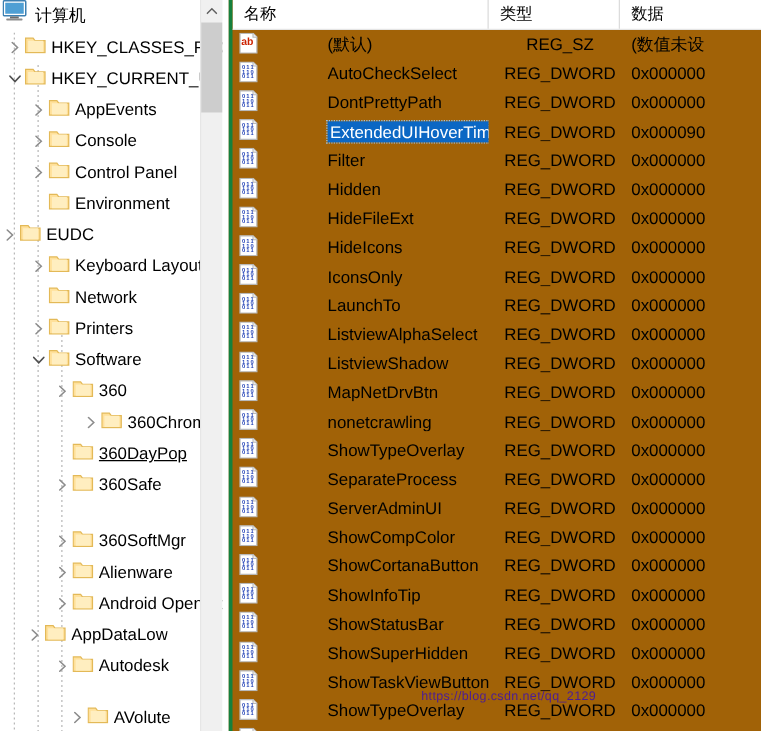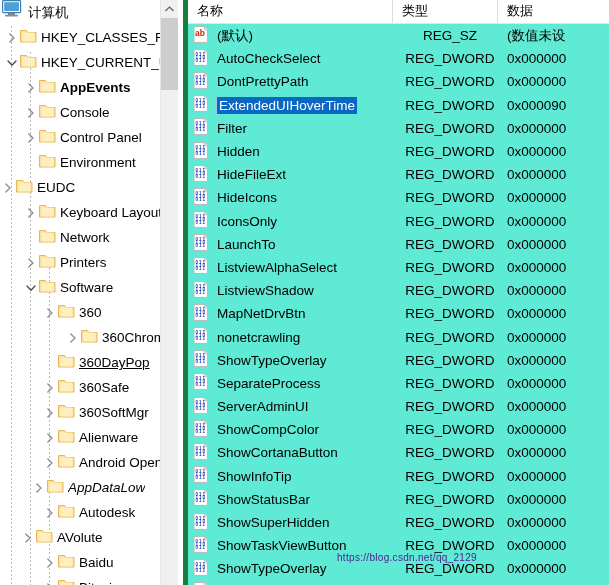--- a/index.html
+++ b/index.html
@@ -51,39 +51,39 @@
   }
   #tree-sb .sbthumb{
     position:absolute;top:18px;left:0;width:17px;height:72px;background:#cdcdcd;
   }
 
   
   #splitter{flex:0 0 4px;width:4px;height:585px;background:#ffffff;
     border-left:1px solid #ffffff;}
 
   
-  #list-pane{position:relative;flex:1 1 auto;height:585px;background:#5eead4;overflow:hidden;
-    border-left:5px solid #15803d;}
+  #list-pane{position:relative;flex:1 1 auto;height:585px;background:#a16207;overflow:hidden;
+    border-left:3px solid #15803d;}
   #list-header{
     position:relative;height:23px;background:#ffffff;
     border-bottom:1px solid #e5e5e5;display:flex;align-items:flex-end;
   }
   #list-header .hcell{
     position:relative;height:23px;line-height:21px;
     font-size:13px;color:#000;padding-left:9px;box-sizing:border-box;
     border-right:1px solid #dcdcdc;
   }
   #list-header .hcell:last-child{border-right:none;}
   .col-name{width:205px;flex:0 0 205px;}
   .col-type{width:105px;flex:0 0 105px;}
   .col-data{width:110px;flex:0 0 110px;}
 
   #list-rows{position:relative;}
   .lrow{height:23.2px;display:flex;align-items:center;white-space:nowrap;font-size:13.5px;}
-  .lrow .c-name{width:205px;flex:0 0 205px;display:flex;align-items:center;overflow:hidden;padding-left:5px;box-sizing:border-box;}
+  .lrow .c-name{width:205px;flex:0 0 205px;display:flex;align-items:center;overflow:hidden;padding-left:5px;box-sizing:border-box;gap:47px;}
   .lrow .c-type{width:105px;flex:0 0 105px;padding-left:9px;box-sizing:border-box;overflow:hidden;text-align:center;}
   .lrow .c-data{width:120px;flex:0 0 120px;padding-left:9px;box-sizing:border-box;overflow:hidden;}
   .lrow .vicon{flex:0 0 20px;width:20px;height:20px;position:relative;margin-right:4px;}
   .lrow .vname{overflow:hidden;}
   .lrow.selected .vname{
     background:#0b67c4;color:#ffffff;padding:1px 2px 1px 2px;
     outline:1px dotted #9cc4e8;outline-offset:0px;
   }
 
   
@@ -134,21 +134,21 @@
             </svg>
           </span>
           <span class="ficon">
             <svg width="17" height="14" viewBox="0 0 17 14">
               <path d="M0.5 1.5 h6 l1.5 2 h8 v9.5 h-15.5 z" fill="#ffe09a" stroke="#e3b957" stroke-width="1"></path>
               <path d="M2.5 3.5 h12 v9 h-12 z" fill="#ffeec0" stroke="none"></path>
             </svg>
           </span>
           <span class="tlabel">HKEY_CURRENT_USER</span>
         </div>
-        <div class="tnode" style="padding-left: 23px; font-weight: bold;">
+        <div class="tnode" style="padding-left: 23px;">
           <span class="exp">
             <svg width="8" height="10" viewBox="0 0 8 10">
               <path d="M1.8 1 L6 5 L1.8 9" stroke="#8d8d8d" stroke-width="1.3" fill="none" stroke-linecap="round"></path>
             </svg>
           </span>
           <span class="ficon">
             <svg width="17" height="14" viewBox="0 0 17 14">
               <path d="M0.5 1.5 h6 l1.5 2 h8 v9.5 h-15.5 z" fill="#ffe09a" stroke="#e3b957" stroke-width="1"></path>
               <path d="M2.5 3.5 h12 v9 h-12 z" fill="#ffeec0" stroke="none"></path>
             </svg>
@@ -304,91 +304,91 @@
             </svg>
           </span>
           <span class="ficon">
             <svg width="17" height="14" viewBox="0 0 17 14">
               <path d="M0.5 1.5 h6 l1.5 2 h8 v9.5 h-15.5 z" fill="#ffe09a" stroke="#e3b957" stroke-width="1"></path>
               <path d="M2.5 3.5 h12 v9 h-12 z" fill="#ffeec0" stroke="none"></path>
             </svg>
           </span>
           <span class="tlabel">360Safe</span>
         </div>
+        <div class="tnode" style="padding-left: 42px; margin-top: 20px;">
+          <span class="exp">
+            <svg width="8" height="10" viewBox="0 0 8 10">
+              <path d="M1.8 1 L6 5 L1.8 9" stroke="#8d8d8d" stroke-width="1.3" fill="none" stroke-linecap="round"></path>
+            </svg>
+          </span>
+          <span class="ficon">
+            <svg width="17" height="14" viewBox="0 0 17 14">
+              <path d="M0.5 1.5 h6 l1.5 2 h8 v9.5 h-15.5 z" fill="#ffe09a" stroke="#e3b957" stroke-width="1"></path>
+              <path d="M2.5 3.5 h12 v9 h-12 z" fill="#ffeec0" stroke="none"></path>
+            </svg>
+          </span>
+          <span class="tlabel">360SoftMgr</span>
+        </div>
         <div class="tnode" style="padding-left: 42px;">
           <span class="exp">
             <svg width="8" height="10" viewBox="0 0 8 10">
               <path d="M1.8 1 L6 5 L1.8 9" stroke="#8d8d8d" stroke-width="1.3" fill="none" stroke-linecap="round"></path>
             </svg>
           </span>
           <span class="ficon">
             <svg width="17" height="14" viewBox="0 0 17 14">
               <path d="M0.5 1.5 h6 l1.5 2 h8 v9.5 h-15.5 z" fill="#ffe09a" stroke="#e3b957" stroke-width="1"></path>
               <path d="M2.5 3.5 h12 v9 h-12 z" fill="#ffeec0" stroke="none"></path>
             </svg>
           </span>
-          <span class="tlabel">360SoftMgr</span>
+          <span class="tlabel">Alienware</span>
         </div>
         <div class="tnode" style="padding-left: 42px;">
           <span class="exp">
             <svg width="8" height="10" viewBox="0 0 8 10">
               <path d="M1.8 1 L6 5 L1.8 9" stroke="#8d8d8d" stroke-width="1.3" fill="none" stroke-linecap="round"></path>
             </svg>
           </span>
           <span class="ficon">
             <svg width="17" height="14" viewBox="0 0 17 14">
               <path d="M0.5 1.5 h6 l1.5 2 h8 v9.5 h-15.5 z" fill="#ffe09a" stroke="#e3b957" stroke-width="1"></path>
               <path d="M2.5 3.5 h12 v9 h-12 z" fill="#ffeec0" stroke="none"></path>
             </svg>
           </span>
-          <span class="tlabel">Alienware</span>
+          <span class="tlabel">Android Open Sou</span>
+        </div>
+        <div class="tnode" style="padding-left: 20px;">
+          <span class="exp">
+            <svg width="8" height="10" viewBox="0 0 8 10">
+              <path d="M1.8 1 L6 5 L1.8 9" stroke="#8d8d8d" stroke-width="1.3" fill="none" stroke-linecap="round"></path>
+            </svg>
+          </span>
+          <span class="ficon">
+            <svg width="17" height="14" viewBox="0 0 17 14">
+              <path d="M0.5 1.5 h6 l1.5 2 h8 v9.5 h-15.5 z" fill="#ffe09a" stroke="#e3b957" stroke-width="1"></path>
+              <path d="M2.5 3.5 h12 v9 h-12 z" fill="#ffeec0" stroke="none"></path>
+            </svg>
+          </span>
+          <span class="tlabel">AppDataLow</span>
         </div>
         <div class="tnode" style="padding-left: 42px;">
           <span class="exp">
             <svg width="8" height="10" viewBox="0 0 8 10">
               <path d="M1.8 1 L6 5 L1.8 9" stroke="#8d8d8d" stroke-width="1.3" fill="none" stroke-linecap="round"></path>
             </svg>
           </span>
           <span class="ficon">
             <svg width="17" height="14" viewBox="0 0 17 14">
               <path d="M0.5 1.5 h6 l1.5 2 h8 v9.5 h-15.5 z" fill="#ffe09a" stroke="#e3b957" stroke-width="1"></path>
               <path d="M2.5 3.5 h12 v9 h-12 z" fill="#ffeec0" stroke="none"></path>
             </svg>
           </span>
-          <span class="tlabel">Android Open Sou</span>
-        </div>
-        <div class="tnode" style="padding-left: 31px; font-style: italic;">
-          <span class="exp">
-            <svg width="8" height="10" viewBox="0 0 8 10">
-              <path d="M1.8 1 L6 5 L1.8 9" stroke="#8d8d8d" stroke-width="1.3" fill="none" stroke-linecap="round"></path>
-            </svg>
-          </span>
-          <span class="ficon">
-            <svg width="17" height="14" viewBox="0 0 17 14">
-              <path d="M0.5 1.5 h6 l1.5 2 h8 v9.5 h-15.5 z" fill="#ffe09a" stroke="#e3b957" stroke-width="1"></path>
-              <path d="M2.5 3.5 h12 v9 h-12 z" fill="#ffeec0" stroke="none"></path>
-            </svg>
-          </span>
-          <span class="tlabel">AppDataLow</span>
-        </div>
-        <div class="tnode" style="padding-left: 42px;">
-          <span class="exp">
-            <svg width="8" height="10" viewBox="0 0 8 10">
-              <path d="M1.8 1 L6 5 L1.8 9" stroke="#8d8d8d" stroke-width="1.3" fill="none" stroke-linecap="round"></path>
-            </svg>
-          </span>
-          <span class="ficon">
-            <svg width="17" height="14" viewBox="0 0 17 14">
-              <path d="M0.5 1.5 h6 l1.5 2 h8 v9.5 h-15.5 z" fill="#ffe09a" stroke="#e3b957" stroke-width="1"></path>
-              <path d="M2.5 3.5 h12 v9 h-12 z" fill="#ffeec0" stroke="none"></path>
-            </svg>
-          </span>
           <span class="tlabel">Autodesk</span>
         </div>
-        <div class="tnode" style="padding-left: 20px;">
+        <div class="tnode" style="padding-left: 54px; margin-top: 16px;">
           <span class="exp">
             <svg width="8" height="10" viewBox="0 0 8 10">
               <path d="M1.8 1 L6 5 L1.8 9" stroke="#8d8d8d" stroke-width="1.3" fill="none" stroke-linecap="round"></path>
             </svg>
           </span>
           <span class="ficon">
             <svg width="17" height="14" viewBox="0 0 17 14">
               <path d="M0.5 1.5 h6 l1.5 2 h8 v9.5 h-15.5 z" fill="#ffe09a" stroke="#e3b957" stroke-width="1"></path>
               <path d="M2.5 3.5 h12 v9 h-12 z" fill="#ffeec0" stroke="none"></path>
             </svg>

